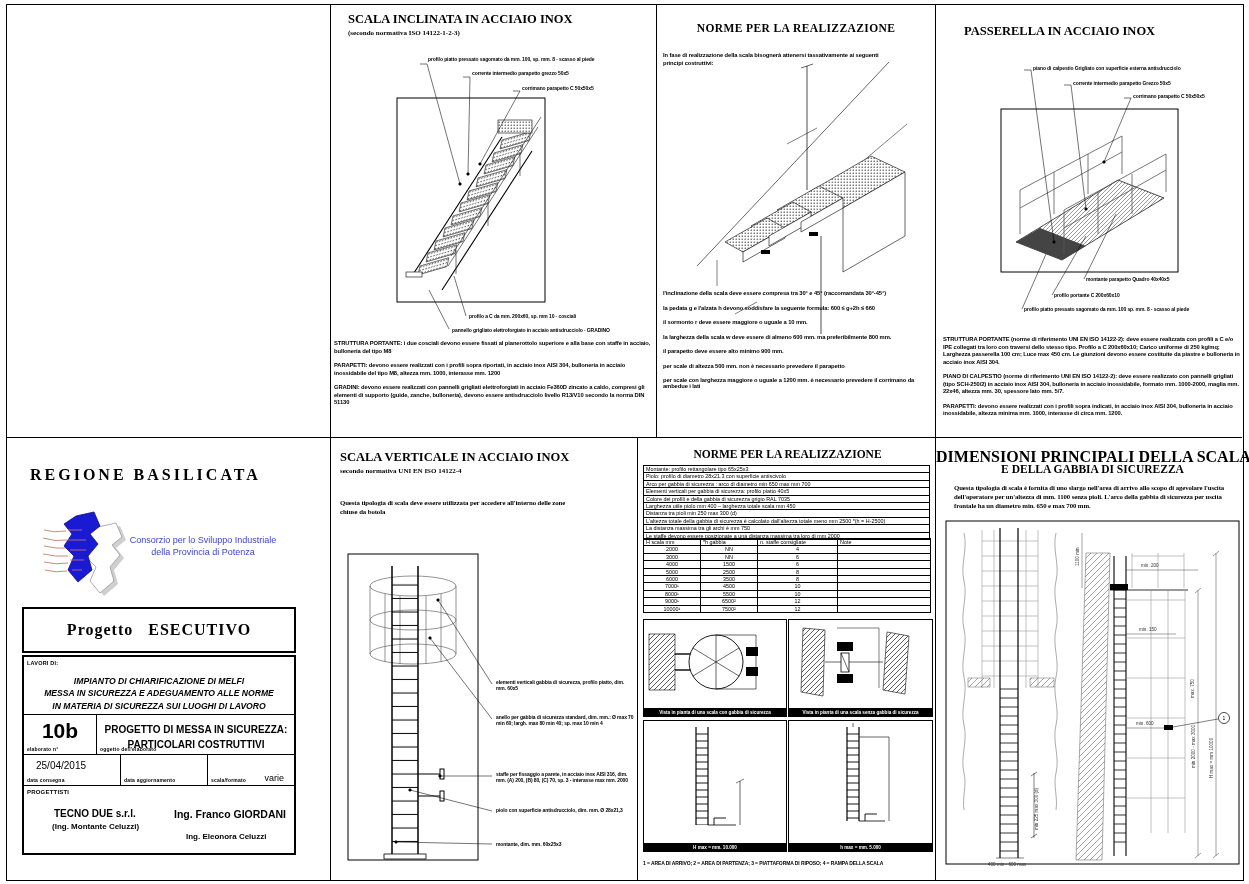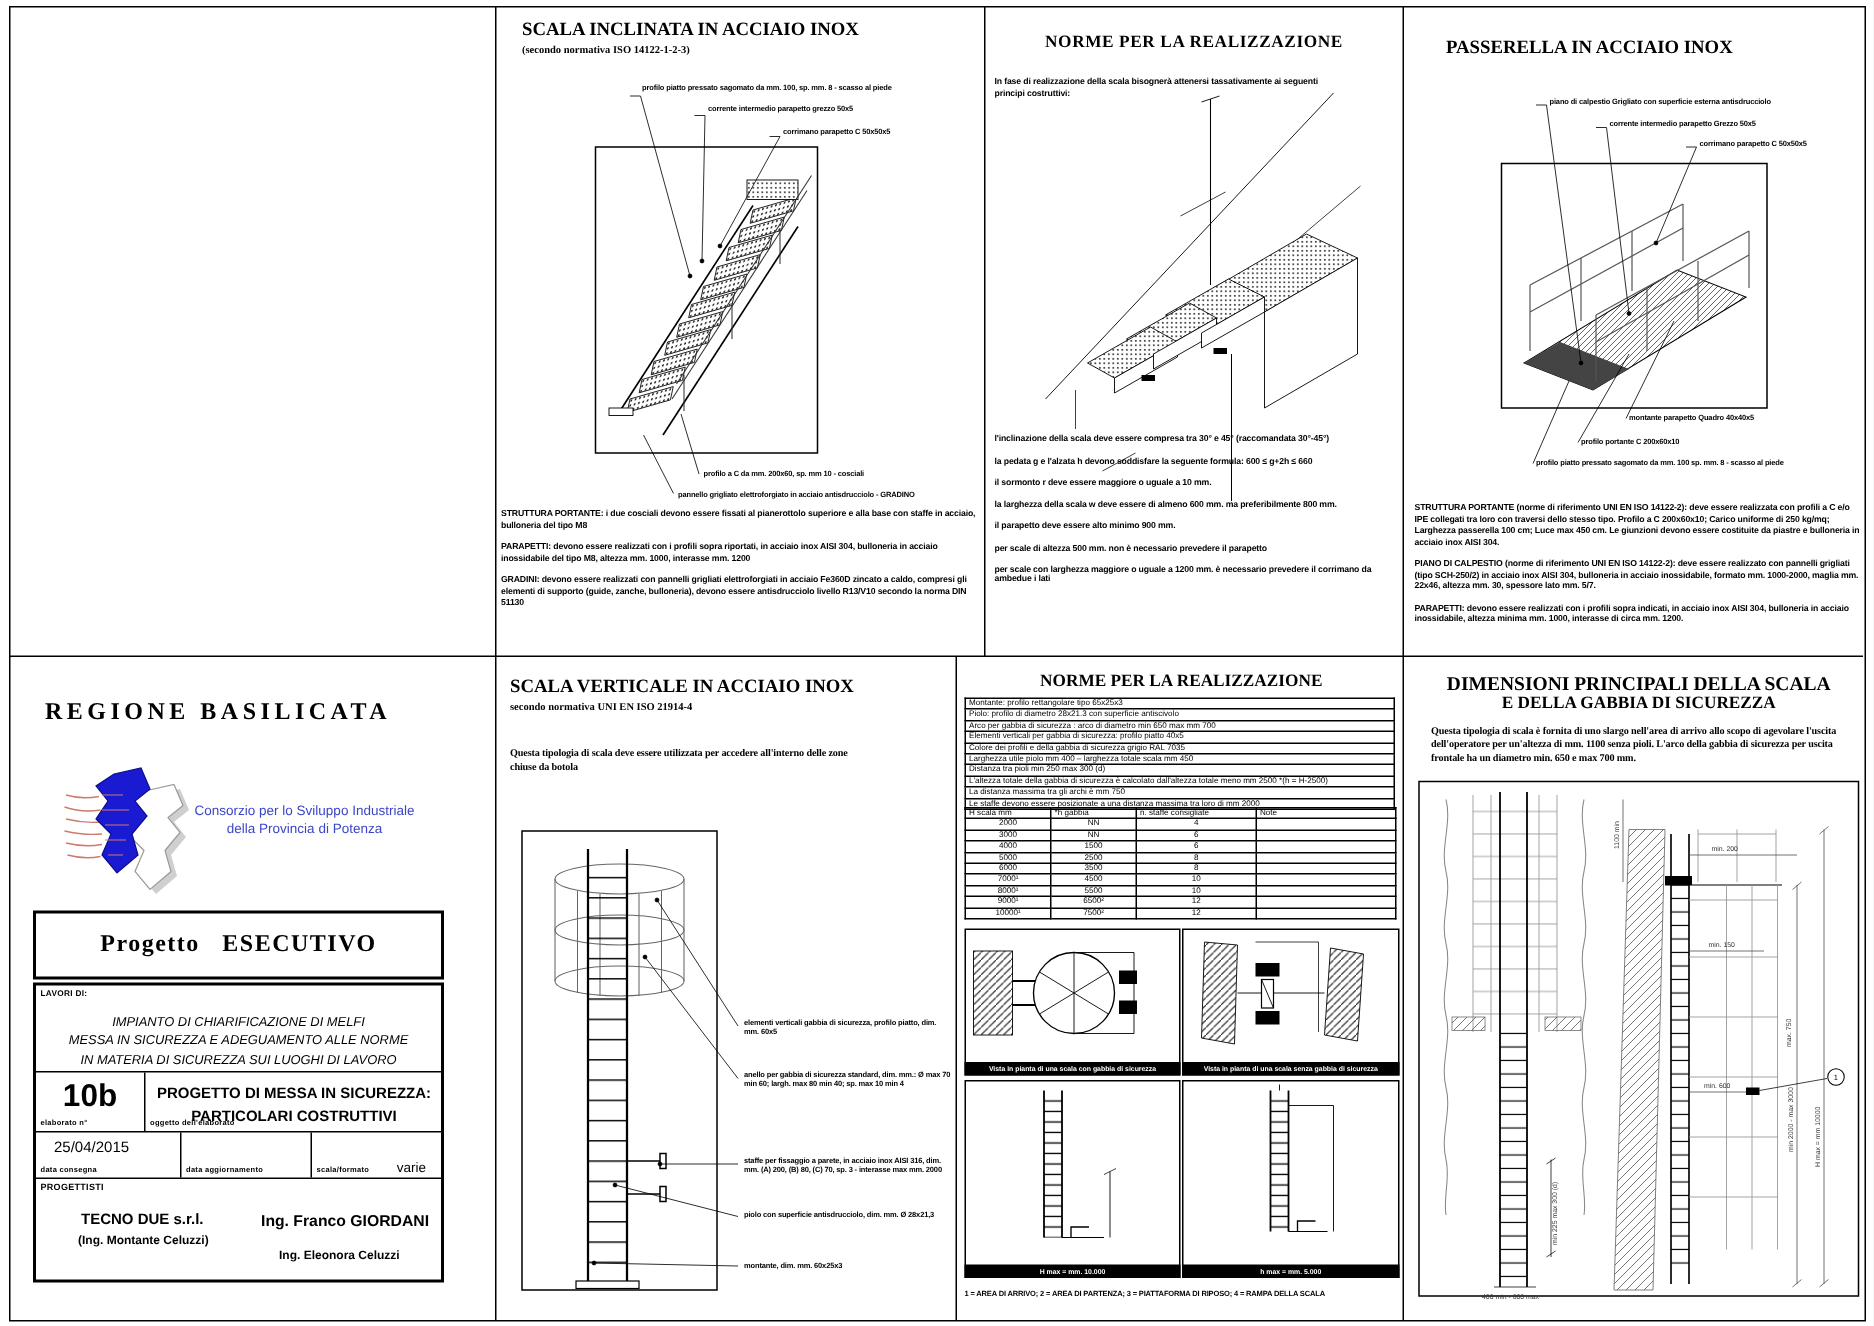--- a/index.html
+++ b/index.html
@@ -33,21 +33,21 @@
   
   .regtitle{position:absolute;left:30px;top:466px;width:270px;text-align:left;
             font-family:"Liberation Serif",serif;font-weight:bold;font-size:16px;letter-spacing:3px}
   .consorzio{position:absolute;left:128px;top:535px;width:150px;text-align:center;color:#3b46c8;
              font-size:9px;line-height:1.3}
   .progettobox{position:absolute;left:22px;top:607px;width:270px;height:42px;border:2px solid #000;
                display:flex;align-items:center;justify-content:center;
                font-family:Liberation Serif, serif;font-size:16px;font-weight:bold;word-spacing:10px;letter-spacing:1px}
   .tblock{position:absolute;left:22px;top:655px;width:270px;height:196px;border:2px solid #000}
   .tlabel{position:absolute;font-size:5px;font-weight:bold;letter-spacing:.2px}
-  .lavori{position:absolute;left:0;right:0;top:18px;text-align:center;font-weight:normal;font-style:italic;
+  .lavori{position:absolute;left:0;right:0;top:18px;text-align:center;font-weight:bold;font-style:italic;
           font-size:8.6px;line-height:1.45}
   .bigno{position:absolute;left:0;top:4px;width:72px;text-align:center;font-weight:bold;font-size:21px}
   .oggetto{position:absolute;left:76px;right:2px;top:7px;text-align:center;font-weight:bold;font-size:10px;line-height:1.5}
   .cellval{position:absolute;font-size:10px}
   .names{font-weight:bold}
 </style>
 </head>
 <body>
 
 <div class="sheet">
@@ -330,21 +330,21 @@
           <circle cx="100" cy="200" r="1.3" fill="#000"></circle>
         <line x1="162" y1="338" x2="110" y2="338"></line>
           <circle cx="110" cy="338" r="1.3" fill="#000"></circle>
         <line x1="162" y1="373" x2="80" y2="352"></line>
           <circle cx="80" cy="352" r="1.3" fill="#000"></circle>
         <line x1="162" y1="406" x2="66" y2="404"></line>
           <circle cx="66" cy="404" r="1.3" fill="#000"></circle>
       </g>
     </svg>
     <div class="ptitle" style="left:10px;top:12px;font-size:12.5px">SCALA VERTICALE IN ACCIAIO INOX</div>
-    <div class="psub" style="left:10px;top:29px">secondo normativa UNI EN ISO 21914-4</div>
+    <div class="psub" style="left:10px;top:29px">secondo normativa UNI EN ISO 14122-4</div>
     <div class="intro" style="left:10px;top:60px;width:240px;font-family:'Liberation Serif',serif;font-size:6.8px">Questa tipologia di scala deve essere utilizzata per accedere all'interno delle zone chiuse da botola</div>
     <div class="callout" style="left:166px;top:241px;width:135px">elementi verticali gabbia di sicurezza, profilo piatto, dim. mm. 60x5</div>
     <div class="callout" style="left:166px;top:276px;width:145px">anello per gabbia di sicurezza standard, dim. mm.: Ø max 70 min 60; largh. max 80 min 40; sp. max 10 min 4</div>
     <div class="callout" style="left:166px;top:333px;width:140px">staffe per fissaggio a parete, in acciaio inox AISI 316, dim. mm. (A) 200, (B) 80, (C) 70, sp. 3 - interasse max mm. 2000</div>
     <div class="callout" style="left:166px;top:369px;width:130px">piolo con superficie antisdrucciolo, dim. mm. Ø 28x21,3</div>
     <div class="callout" style="left:166px;top:403px;width:130px">montante, dim. mm. 60x25x3</div>
   </div>
 
   <div class="abs" style="left:640px;top:438px;width:295px;height:443px">
     <div class="ptitle" style="left:0;top:10px;width:100%;text-align:center;font-size:11.5px">NORME PER LA REALIZZAZIONE</div>
@@ -542,21 +542,21 @@
         <line x1="100" y1="16" x2="100" y2="100" stroke="#000" stroke-width="0.6"></line>
         <line x1="64" y1="6" x2="64" y2="2" stroke="#000" stroke-width="0.6"></line>
       </svg>
       <div class="capbar">h max = mm. 5.000</div>
     </div>
 
     <div class="abs" style="left:3px;top:422px;width:289px;font-size:5px;font-weight:bold;letter-spacing:-.1px">1 = AREA DI ARRIVO; 2 = AREA DI PARTENZA; 3 = PIATTAFORMA DI RIPOSO; 4 = RAMPA DELLA SCALA</div>
   </div>
 
   <div class="abs" style="left:936px;top:438px;width:313px;height:443px">
-    <div class="ptitle" style="left:0;top:10px;width:100%;text-align:center;font-size:13px">DIMENSIONI PRINCIPALI DELLA SCALA</div>
+    <div class="ptitle" style="left:0;top:10px;width:100%;text-align:center;font-size:16px">DIMENSIONI PRINCIPALI DELLA SCALA</div>
     <div class="ptitle" style="left:0;top:25px;width:100%;text-align:center;font-size:11.5px">E DELLA GABBIA DI SICUREZZA</div>
     <div class="intro" style="left:18px;top:45px;width:278px;font-family:'Liberation Serif',serif;font-size:6.8px">Questa tipologia di scala è fornita di uno slargo nell'area di arrivo allo scopo di agevolare l'uscita dell'operatore per un'altezza di mm. 1100 senza pioli. L'arco della gabbia di sicurezza per uscita frontale ha un diametro min. 650 e max 700 mm.</div>
 
     <svg class="abs" style="left:0;top:0" width="313" height="443" viewBox="0 0 313 443">
       <defs>
         <pattern id="h6" width="6" height="6" patternUnits="userSpaceOnUse">
             <path d="M0,6 L6,0" stroke="#666" stroke-width="0.6"></path>
           </pattern>
         <pattern id="ring6" width="60" height="15" patternUnits="userSpaceOnUse">
             <line x1="0" y1="13" x2="60" y2="13" stroke="#999" stroke-width="0.6"></line>

